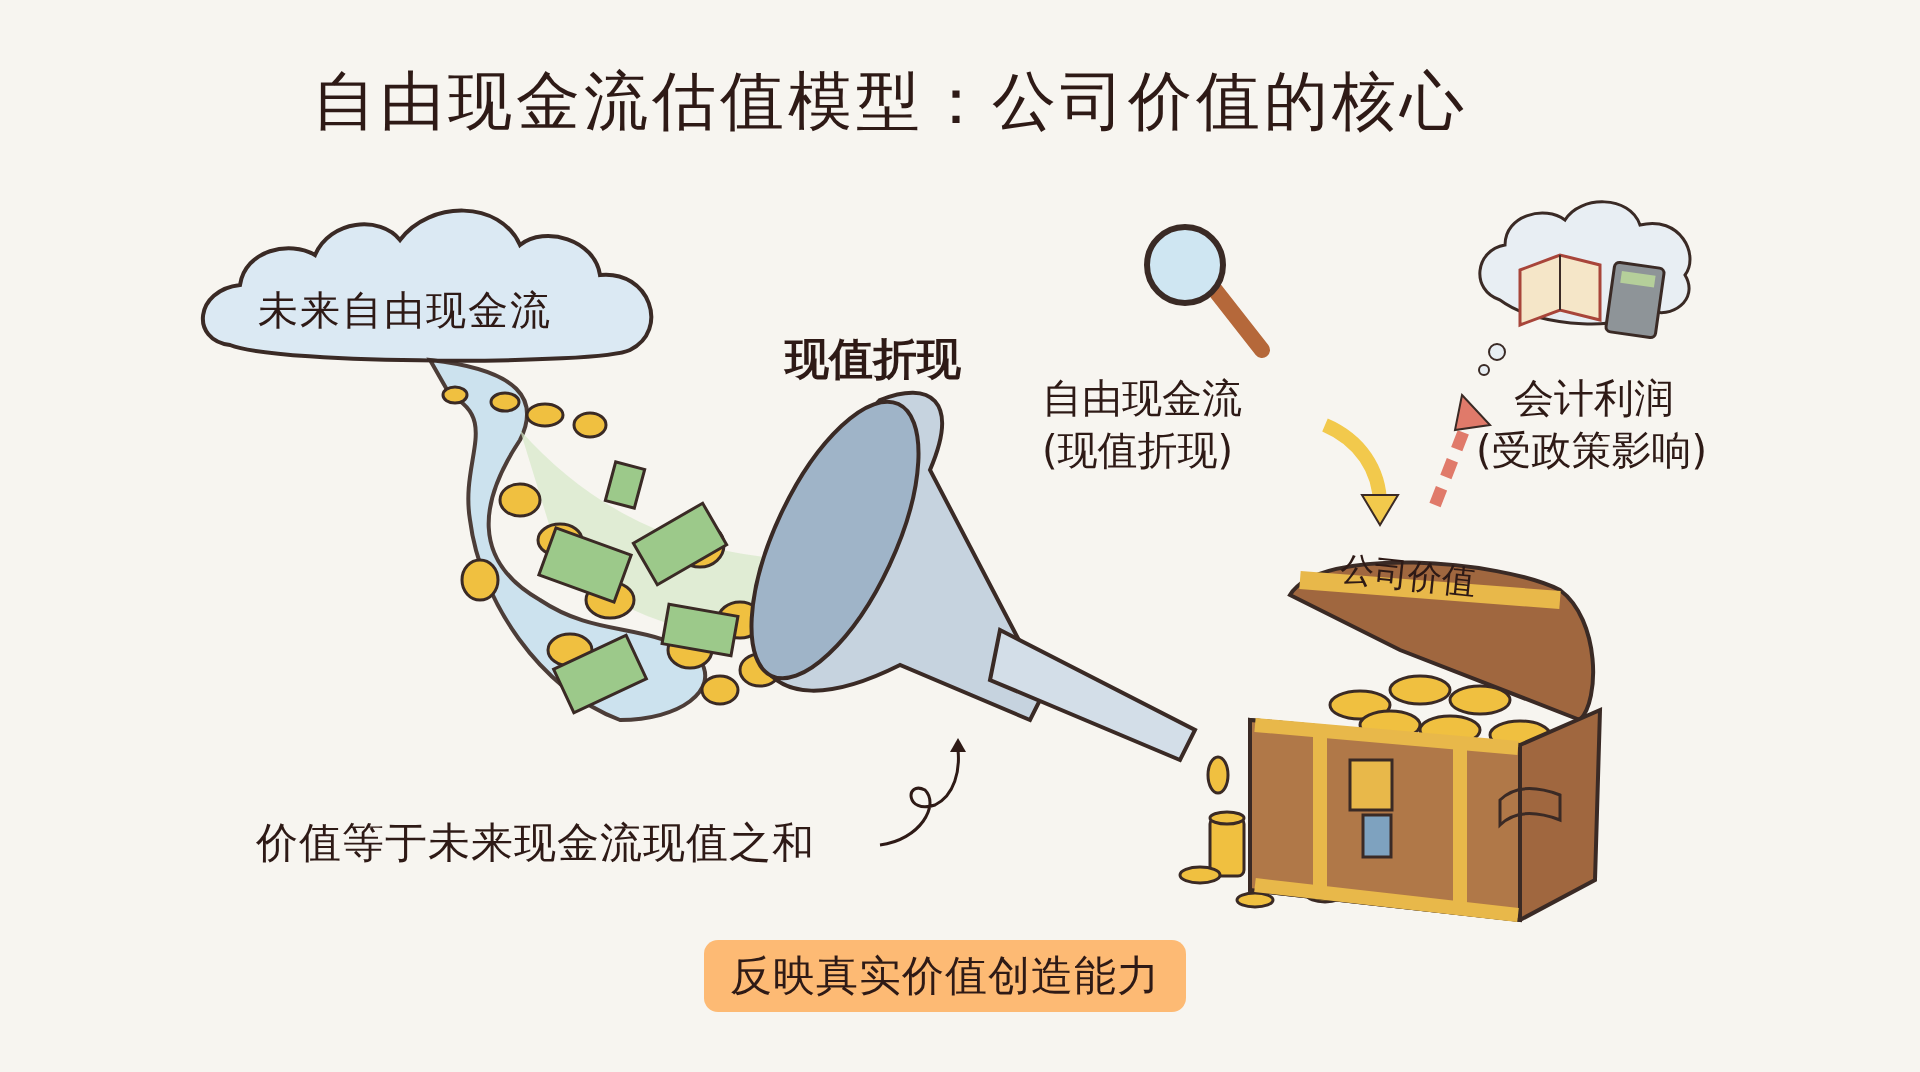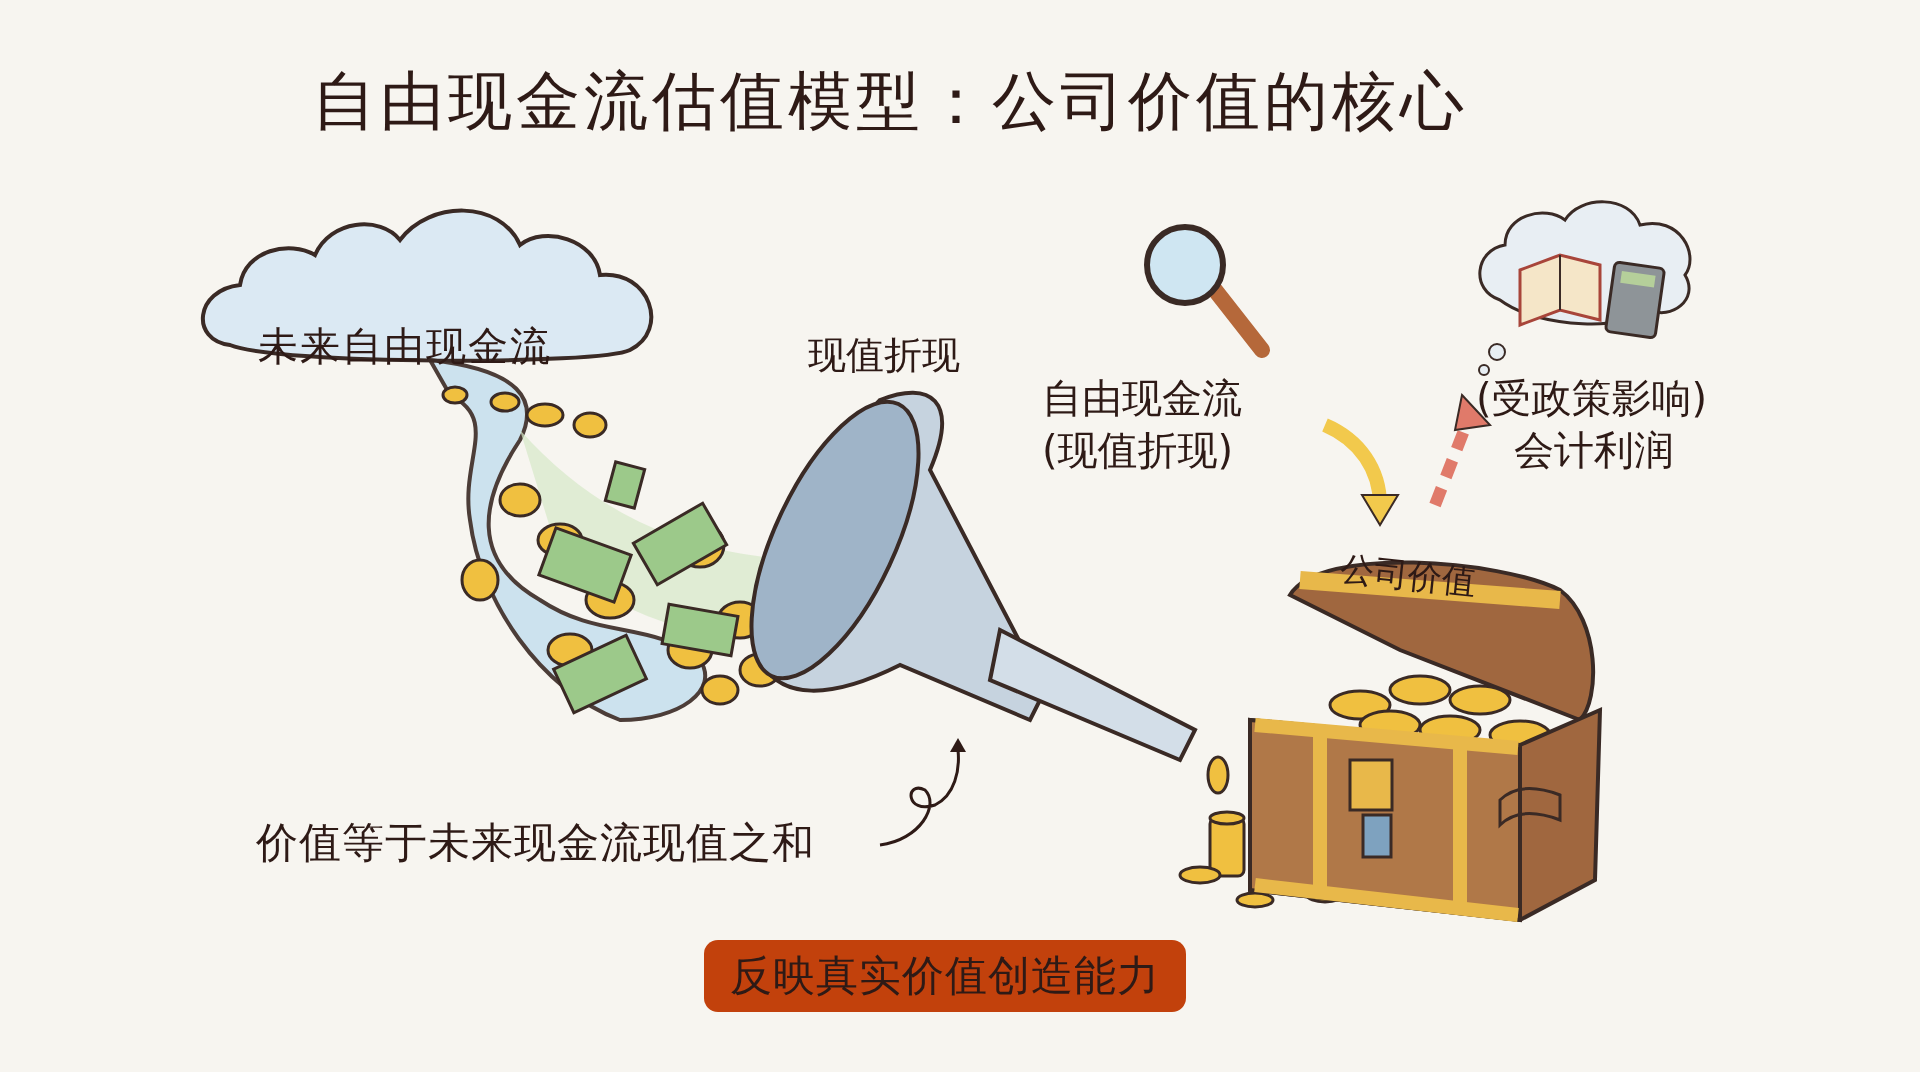--- a/index.html
+++ b/index.html
@@ -9,29 +9,29 @@
     font-family:"DejaVu Sans","Liberation Sans",sans-serif;
     color:#2b1c18;
     position:relative;
   }
   .abs { position:absolute; }
   .title {
     left:0; width:1780px; top:58px; text-align:center;
     font-size:64px; letter-spacing:4px; color:#2e1a16;
   }
   .label { font-size:40px; color:#2e1a16; white-space:nowrap; }
-  .cloud-label { left:258px; top:283px; font-size:40px; letter-spacing:2px;margin-top:36px; }
-  .discount-label { left:808px; top:330px; font-size:38px; }
+  .cloud-label { left:258px; top:283px; font-size:40px; letter-spacing:2px; }
+  .discount-label { left:785px; top:330px; font-size:44px;font-weight:bold; }
   .fcf-label { left:1042px; top:372px; font-size:40px; line-height:52px; }
   .profit-label { left:1476px; top:372px; font-size:40px; line-height:52px; }
   .chest-label { left:1340px; top:553px; font-size:34px; transform:rotate(6deg); }
   .sum-label { left:256px; top:815px; font-size:42px; letter-spacing:1px; }
   .highlight {
     left:704px; top:940px; padding:8px 26px;
-    background:#c2410c; border-radius:14px;
+    background:#fdba74; border-radius:14px;
     font-size:42px; letter-spacing:1px;
   }
   svg { position:absolute; left:0; top:0; }
 </style>
 </head>
 <body>
 
 <svg width="1920" height="1072" viewBox="0 0 1920 1072">
 
   <g>
@@ -138,18 +138,18 @@
 </svg>
 
 <div class="abs title">自由现金流估值模型：公司价值的核心</div>
 <div class="abs label cloud-label">未来自由现金流</div>
 <div class="abs label discount-label">现值折现</div>
 <div class="abs label fcf-label">
   <div>自由现金流</div>
   <div>(现值折现)</div>
 </div>
 <div class="abs label profit-label">
+  <div style="padding-left:38px">会计利润</div>
   <div>(受政策影响)</div>
-  <div style="padding-left:38px">会计利润</div>
 </div>
 <div class="abs label chest-label">公司价值</div>
 <div class="abs label sum-label">价值等于未来现金流现值之和</div>
 <div class="abs label highlight">反映真实价值创造能力</div>
 
 </body></html>

